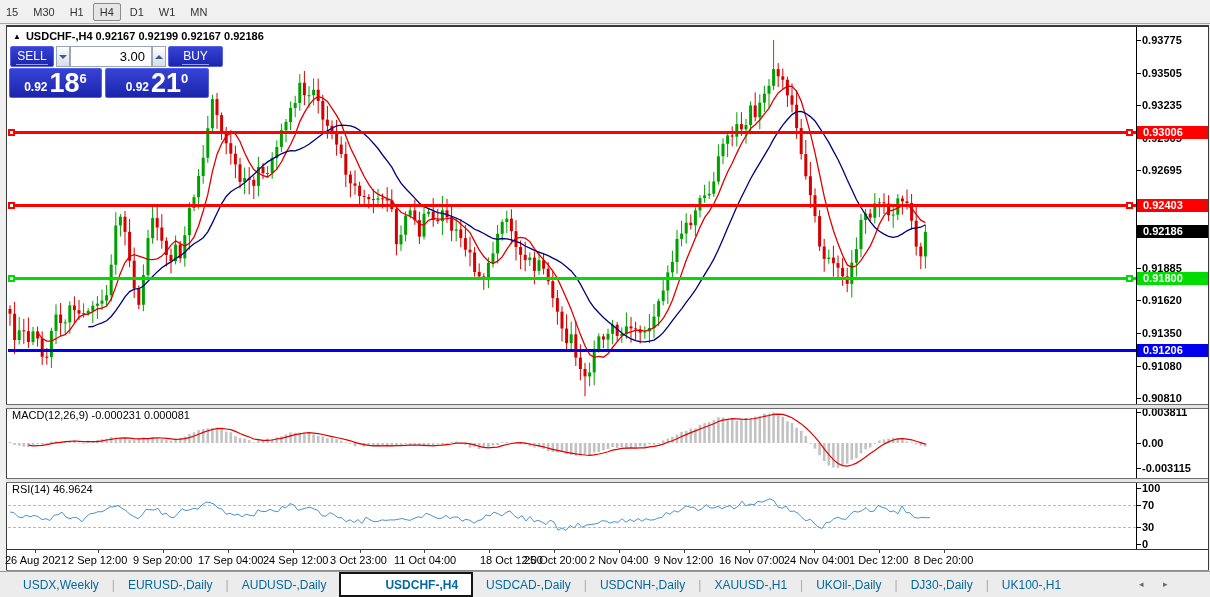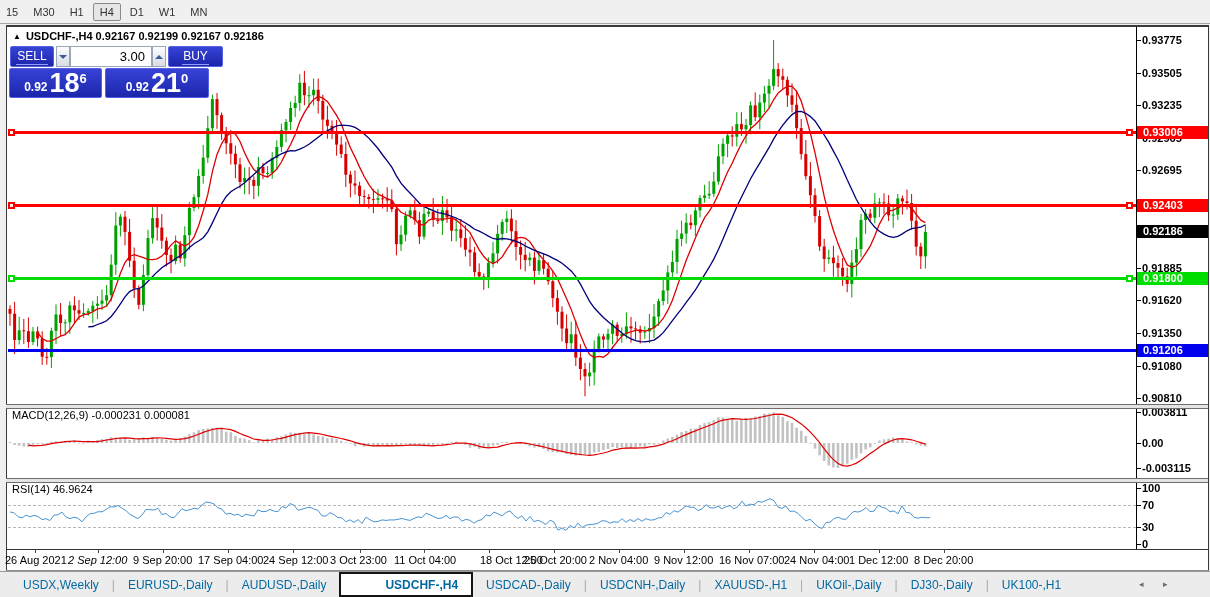--- a/index.html
+++ b/index.html
@@ -804,21 +804,21 @@
     <div class="tick-dash" style="top:504.8px;"></div>
     <div class="scale-label" style="top:498.8px;">70</div>
     <div class="dash-line" style="top:504.8px;"></div>
     <div class="tick-dash" style="top:527.2px;"></div>
     <div class="scale-label" style="top:521.2px;">30</div>
     <div class="dash-line" style="top:527.2px;"></div>
     <div class="tick-dash" style="top:544.0px;"></div>
     <div class="scale-label" style="top:538.0px;">0</div>
     <div class="time-label" style="left:5px;">26 Aug 2021</div>
     <div class="time-tick" style="left:35px;"></div>
-    <div class="time-label" style="left:68px;font-style:italic;">2 Sep 12:00</div>
+    <div class="time-label" style="left:68px;">2 Sep 12:00</div>
     <div class="time-tick" style="left:98px;"></div>
     <div class="time-label" style="left:133px;">9 Sep 20:00</div>
     <div class="time-tick" style="left:163px;"></div>
     <div class="time-label" style="left:198px;">17 Sep 04:00</div>
     <div class="time-tick" style="left:228px;"></div>
     <div class="time-label" style="left:263px;">24 Sep 12:00</div>
     <div class="time-tick" style="left:293px;"></div>
     <div class="time-label" style="left:330px;">3 Oct 23:00</div>
     <div class="time-tick" style="left:360px;"></div>
     <div class="time-label" style="left:394px;">11 Oct 04:00</div>

